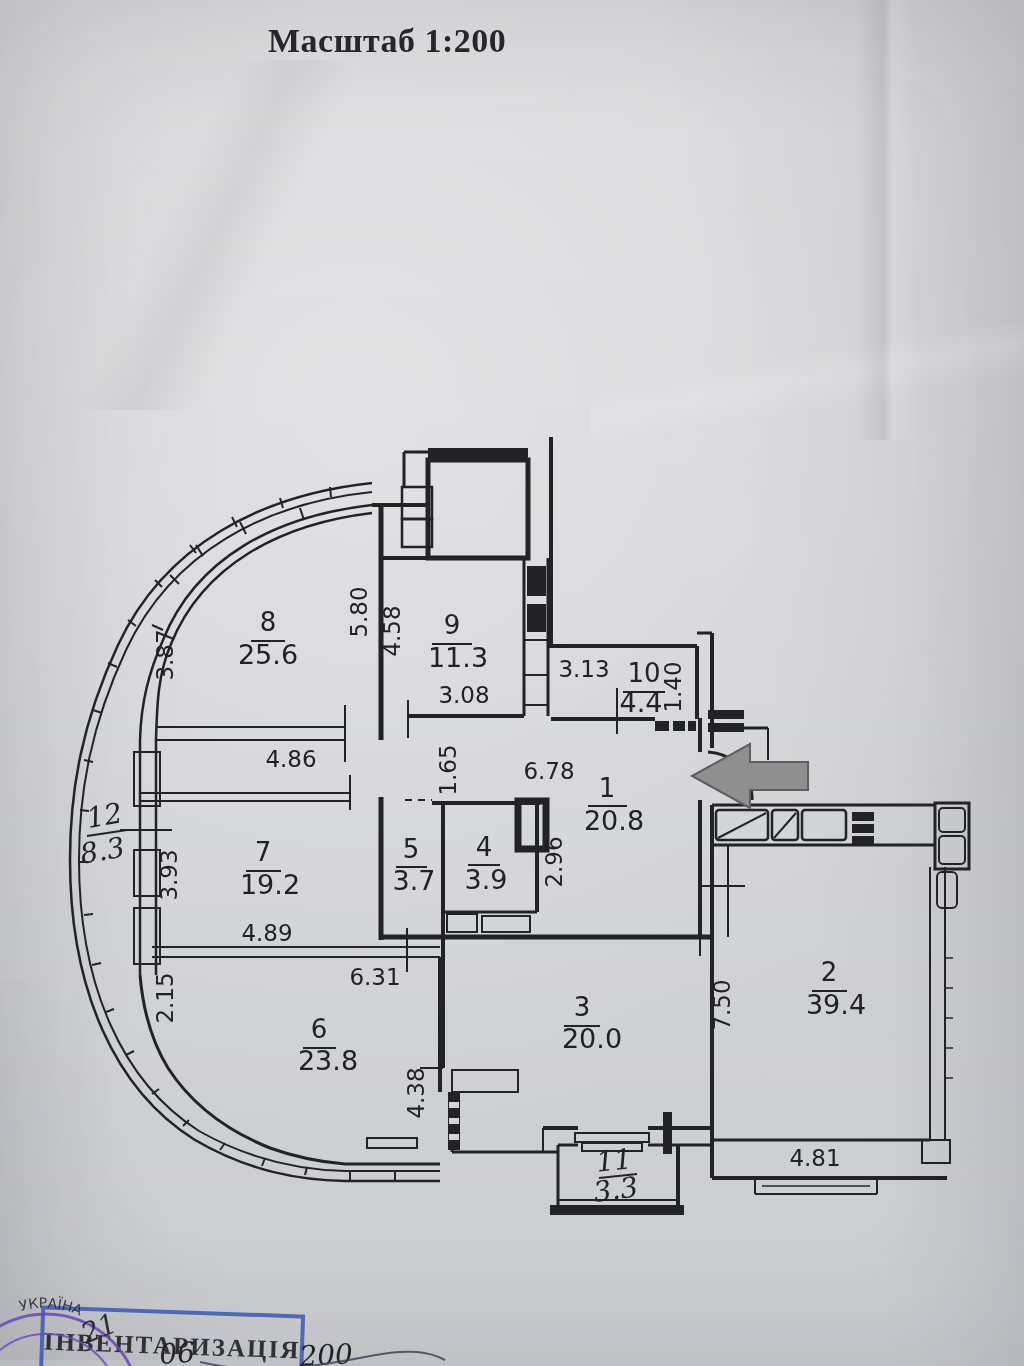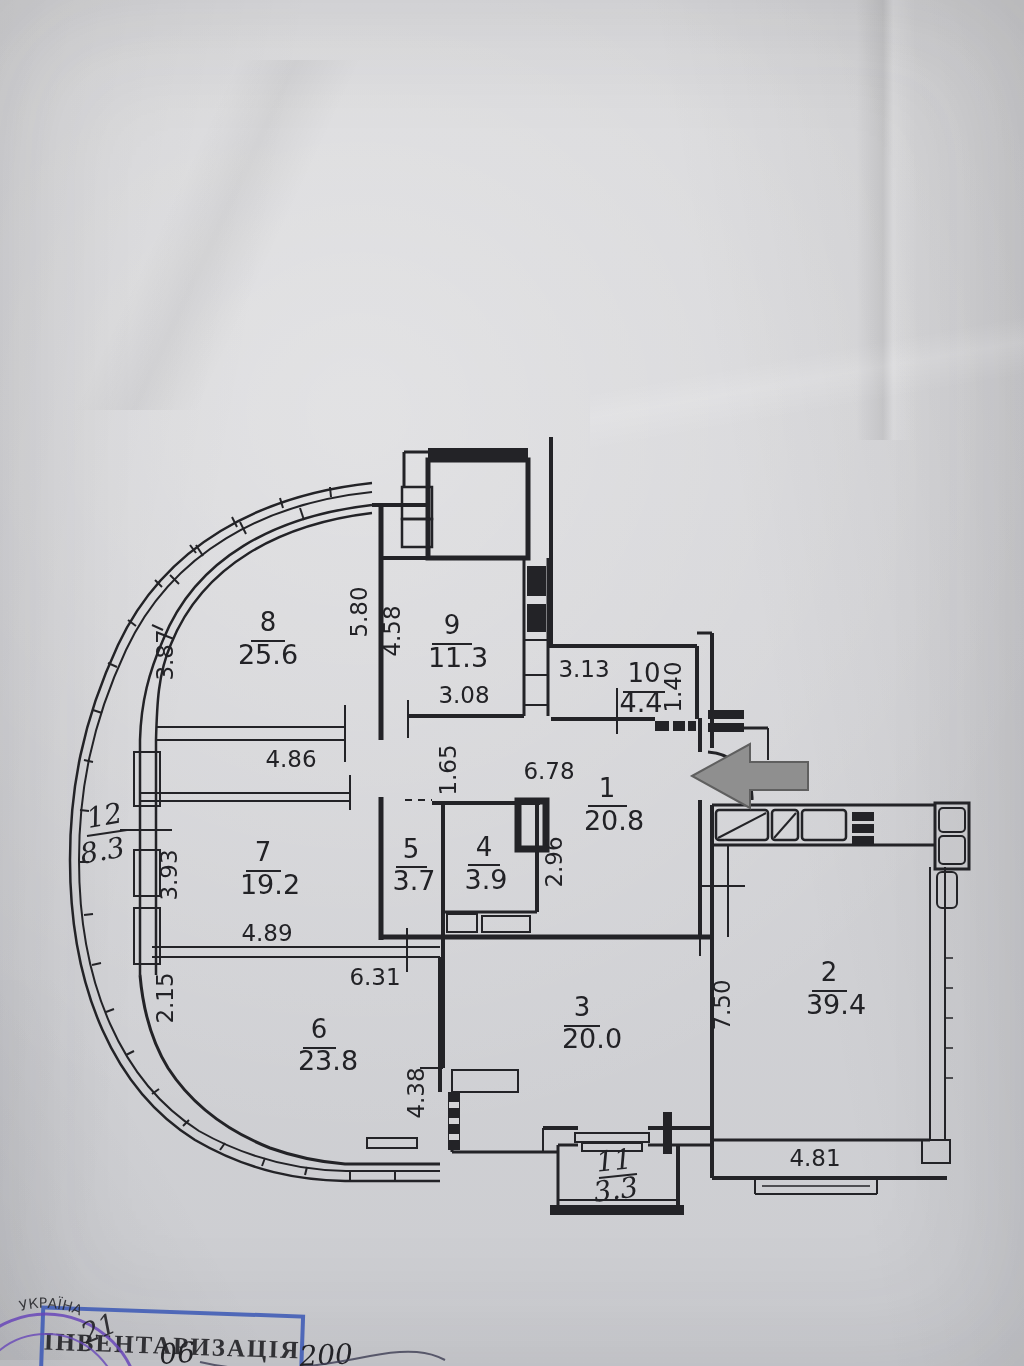--- a/index.html
+++ b/index.html
@@ -36,20 +36,21 @@
 </head>
 <body>
 
 <div class="page">
   <div class="vignette"></div>
   <div class="crease1"></div>
   <div class="crease2"></div>
   <div class="crease3"></div>
   <div class="crease4"></div>
 
+  <div class="title">Масштаб 1:200</div>
 
   <svg width="1024" height="1366" viewBox="0 0 1024 1366">
 
     <g stroke="#232327" fill="none">
       <path stroke-width="2.5" d="M372,483 C260,495 165,545 118,645 C82,722 70,790 70,860 C70,990 115,1090 195,1140 C250,1172 300,1180 345,1181 L440,1181"></path>
       <path stroke-width="2" d="M372,492 C265,503 172,552 126,650 C91,725 79,792 79,860 C79,985 122,1082 199,1131 C252,1161 302,1170 346,1171 L440,1171"></path>
       <g stroke-width="2">
         <line x1="330" y1="487" x2="331" y2="497"></line>
           <line x1="280" y1="498" x2="283" y2="508"></line>
         <line x1="232" y1="517" x2="237" y2="527"></line>

